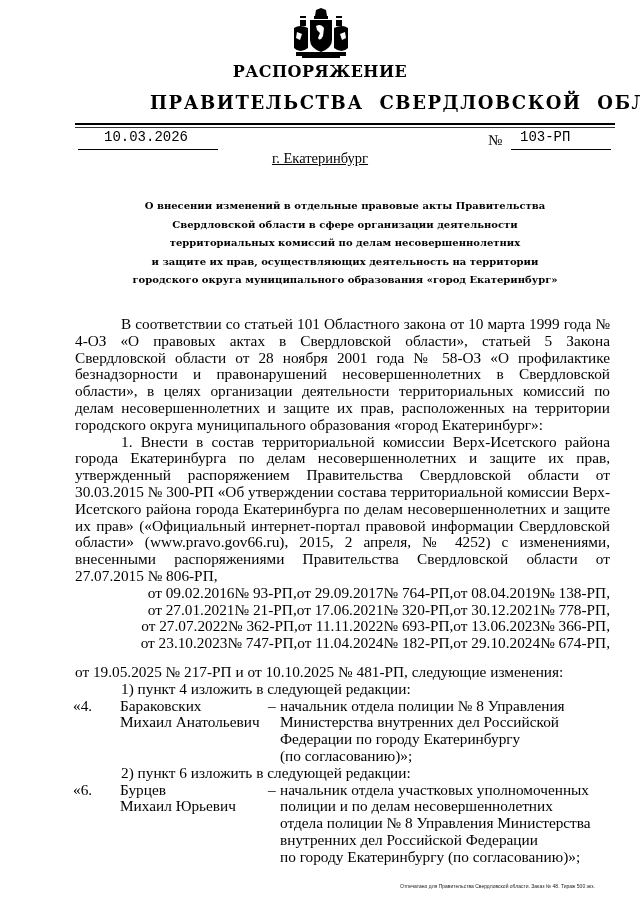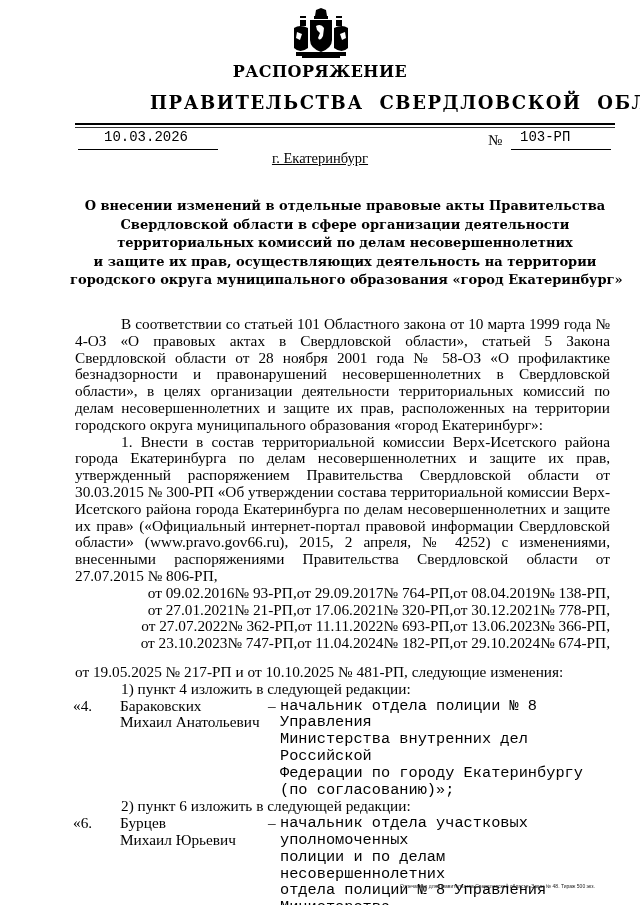--- a/index.html
+++ b/index.html
@@ -8,33 +8,33 @@
     .title-main { position: absolute; top: 62px; left: 0; width: 640px; text-align: center; font-family: "DejaVu Serif", serif; font-weight: bold; font-size: 16px; letter-spacing: 0.5px; }
     .title-sub { position: absolute; top: 92px; left: 150px; width: 420px; text-align: right; font-family: "DejaVu Serif", serif; font-weight: bold; font-size: 18px; letter-spacing: 1.6px; white-space: nowrap; }
     .rule-thick { position: absolute; top: 123px; left: 75px; width: 540px; height: 2px; background: #000; }
     .rule-thin { position: absolute; top: 127px; left: 75px; width: 540px; height: 1px; background: #333; }
     .date { position: absolute; top: 129px; left: 104px; font-family: "Liberation Mono", monospace; font-size: 14px; }
     .date-line { position: absolute; top: 149px; left: 78px; width: 140px; height: 1px; background: #000; }
     .num-label { position: absolute; top: 132px; left: 488px; font-size: 15px; }
     .num-value { position: absolute; top: 129px; left: 520px; font-family: "Liberation Mono", monospace; font-size: 14px; }
     .num-line { position: absolute; top: 149px; left: 511px; width: 100px; height: 1px; background: #000; }
     .city { position: absolute; top: 150px; left: 0; width: 640px; text-align: center; font-size: 14.5px; text-decoration: underline; }
-    .heading { position: absolute; top: 197px; left: 70px; width: 550px; text-align: center; font-family: "DejaVu Serif", serif; font-weight: bold; font-size: 13px; line-height: 18.5px; }
+    .heading { position: absolute; top: 197px; left: 70px; width: 550px; text-align: center; font-family: "DejaVu Serif", serif; font-weight: bold; font-size: 10px; line-height: 18.5px; }
     .heading div { white-space: nowrap; }
     .body { position: absolute; top: 316px; left: 75px; width: 535px; font-size: 15.3px; line-height: 16.8px; }
     .para { text-align: justify; text-align-last: left; }
     .indent { text-indent: 46px; }
     .line { white-space: nowrap; display: flex; justify-content: flex-end; }
     .line-left { white-space: nowrap; margin-top: 12px; }
     .sub-item { padding-left: 46px; white-space: nowrap; }
     .entry-row { display: flex; }
     .entry-num { width: 47px; flex: none; }
     .entry-name { width: 148px; flex: none; }
     .entry-dash { width: 12px; flex: none; }
-    .entry-desc { flex: 1; white-space: pre-line; font-family: Liberation Mono, monospace; }
+    .entry-desc { flex: 1; white-space: pre-line; }
     .footer { position: absolute; top: 883px; left: 400px; font-family: "Liberation Sans", sans-serif; font-size: 5px; color: #222; white-space: nowrap; }
   </style>
 </head>
 <body>
 
 <svg class="emblem" viewBox="0 0 62 52">
 
   <path d="M26 2 L31 0 L36 2 L37 8 L25 8 Z" fill="#000"></path>
   <rect x="24" y="8" width="14" height="3" fill="#000"></rect>
 

